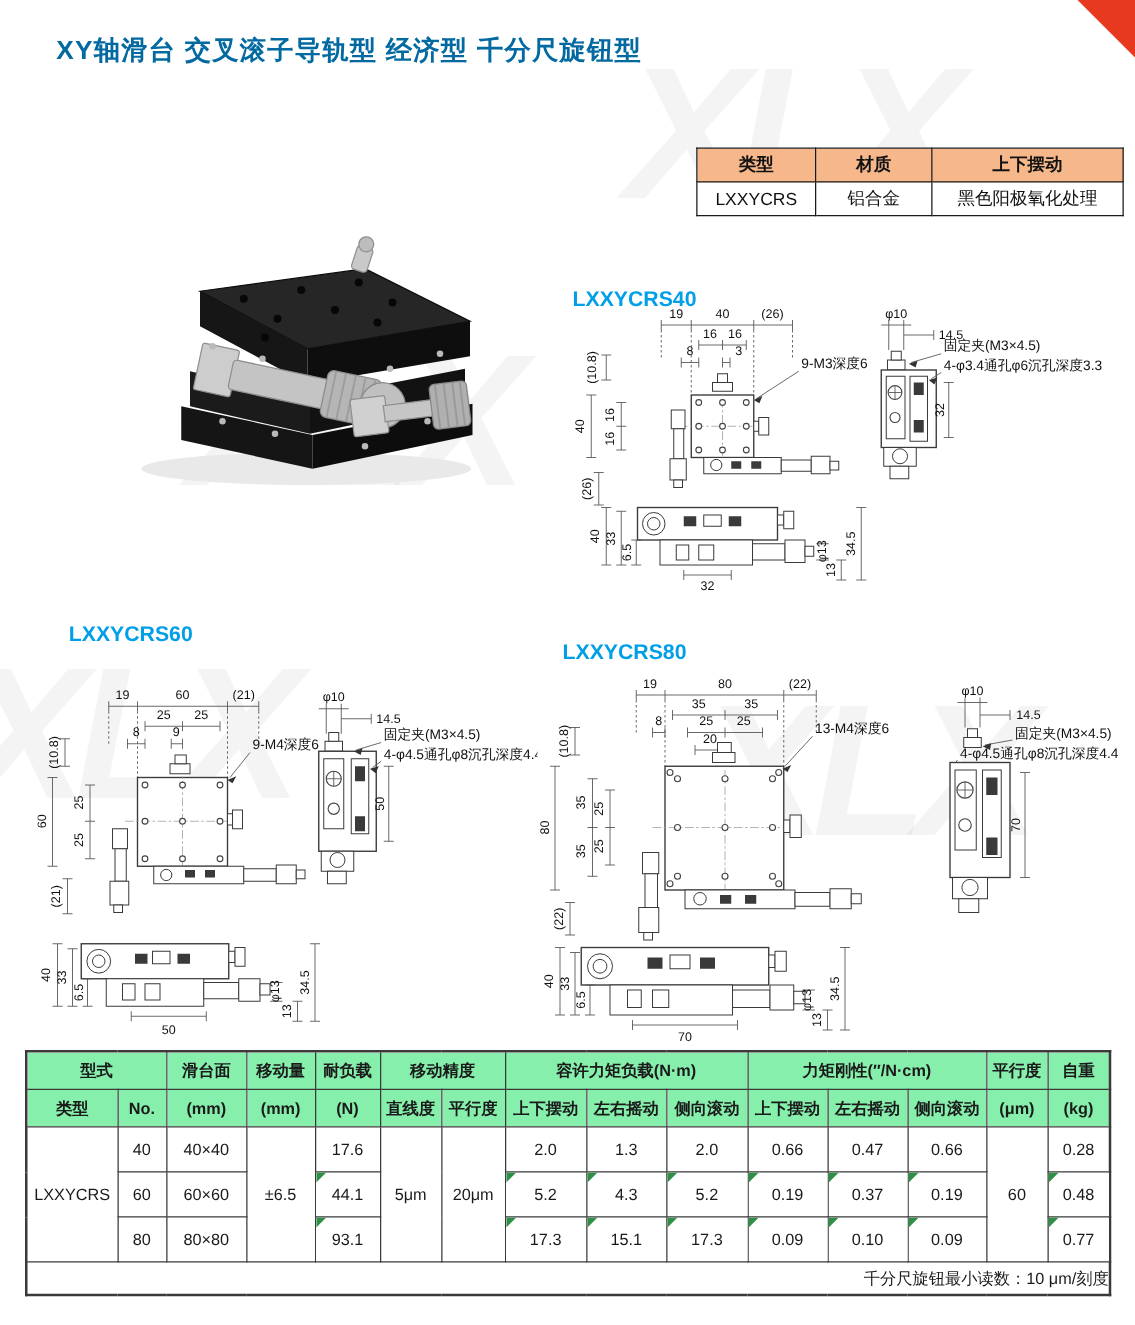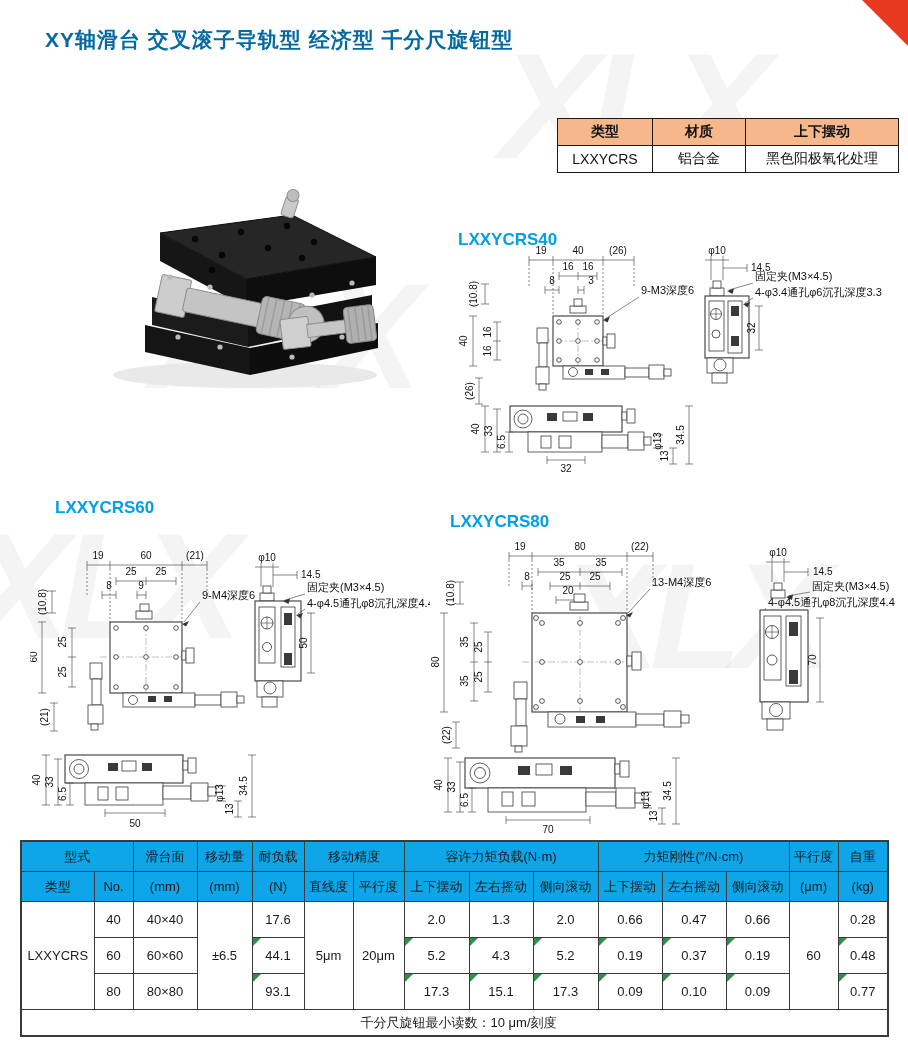--- a/index.html
+++ b/index.html
@@ -15,26 +15,26 @@
   table{border-collapse:collapse}
   #infoTable{position:absolute;left:557px;top:118px;z-index:2;table-layout:fixed}
   #infoTable th,#infoTable td{border:1px solid #1a1a1a;font-size:14px;text-align:center;
           padding:0;background:#fff;color:#111}
   #infoTable th{background:#f6b78a;height:26px;font-weight:bold}
   #infoTable td{height:26px}
   #specTable{position:absolute;left:20px;top:840px;z-index:2;width:868px;
           table-layout:fixed;border:2px solid #3a3a3a;background:#fff}
   #specTable th,#specTable td{border:1px solid #3a3a3a;font-size:13px;text-align:center;
           padding:0;overflow:hidden;color:#1a1a1a}
-  #specTable th{background:#0ea5e9;font-weight:normal;height:29px}
+  #specTable th{background:#86efac;font-weight:bold;height:29px}
   #specTable td{height:35px;background:#fff}
   #specTable td.flag{position:relative}
   #specTable td.flag::before{content:"";position:absolute;left:0;top:0;width:0;height:0;
           border-top:8px solid #2f8f46;border-right:8px solid transparent}
-  #specTable td.note{text-align:center;padding-left:8px;height:25px}
+  #specTable td.note{text-align:right;padding-left:8px;height:25px}
   .dlabel{position:absolute;color:#009fe8;font-weight:bold;font-size:17px;z-index:2}
   svg.drw,svg.photo{position:absolute;z-index:1}
   svg text{font-family:"Liberation Sans","DejaVu Sans",sans-serif}
   .dt{font-size:10px;fill:#111}
   .nt{font-size:11px;fill:#111}
   .ol{fill:#fff;stroke:#3a3a3a;stroke-width:1.1}
   .ol2{fill:#fff;stroke:#3a3a3a;stroke-width:.8}
   .dkr{fill:#3a3a3a;stroke:none}
   .dm{stroke:#555;stroke-width:.7;fill:none}
   .cl{stroke:#999;stroke-width:.6;stroke-dasharray:7 2 2 2;fill:none}

